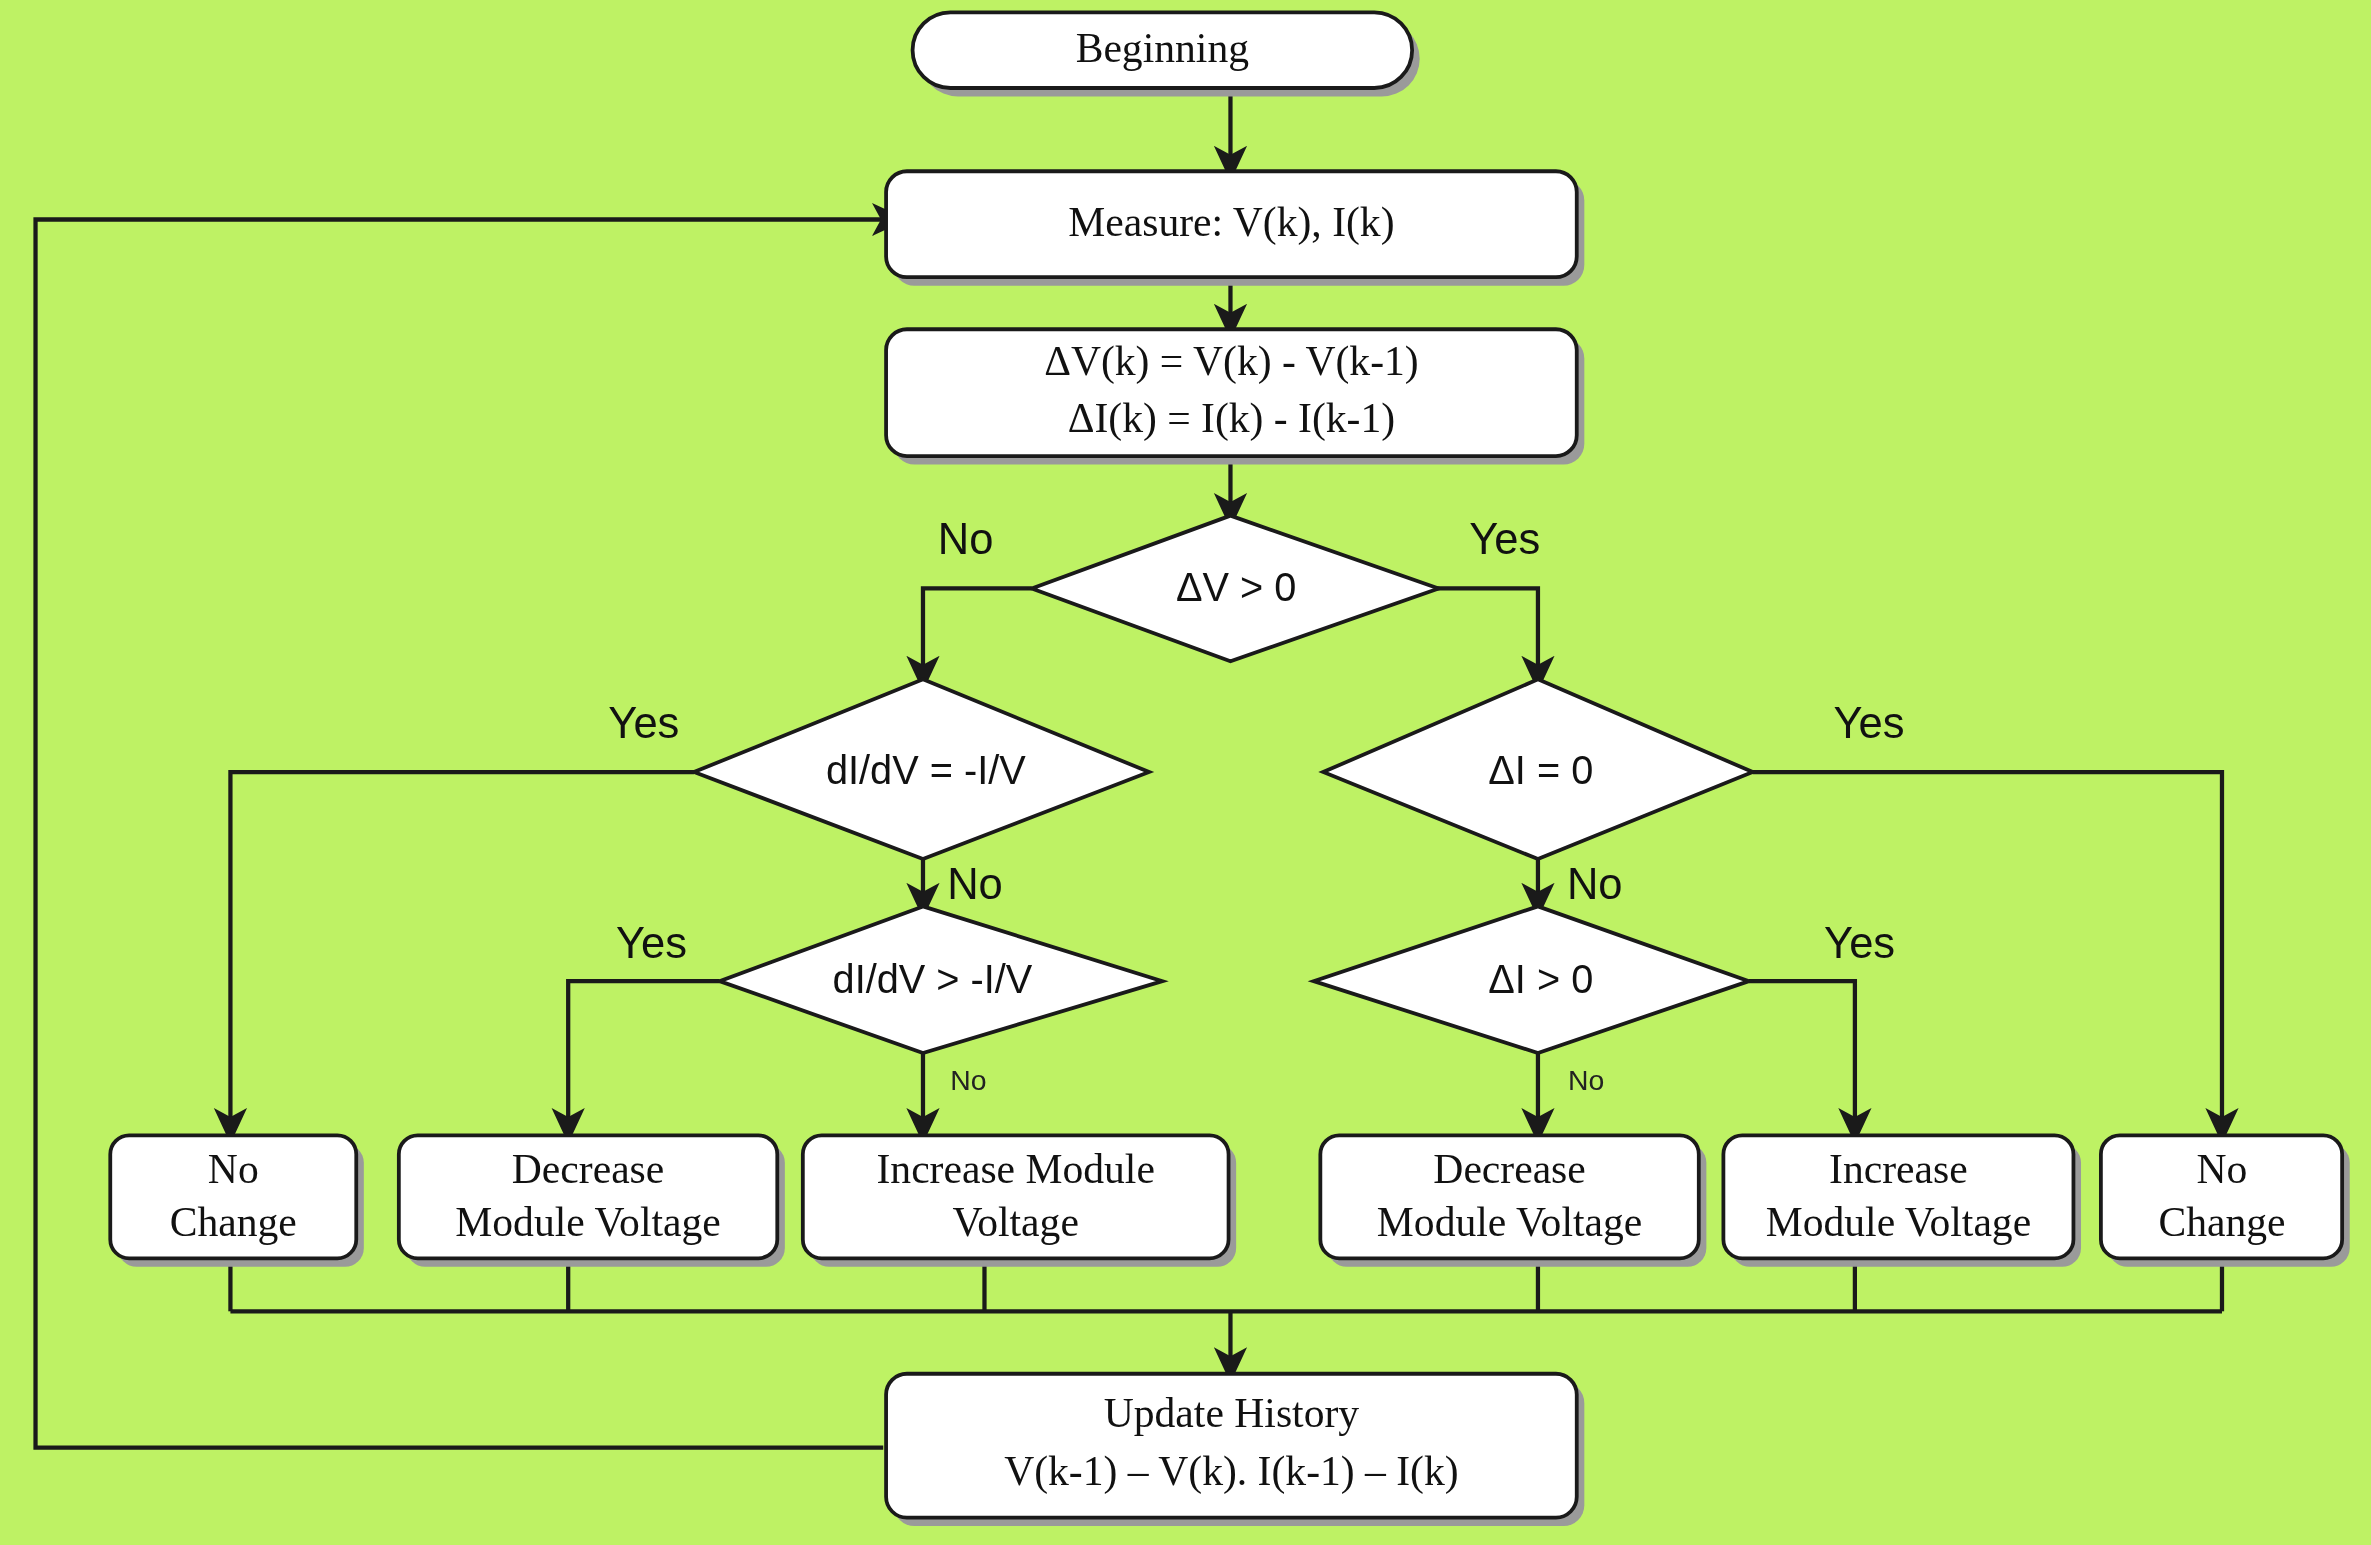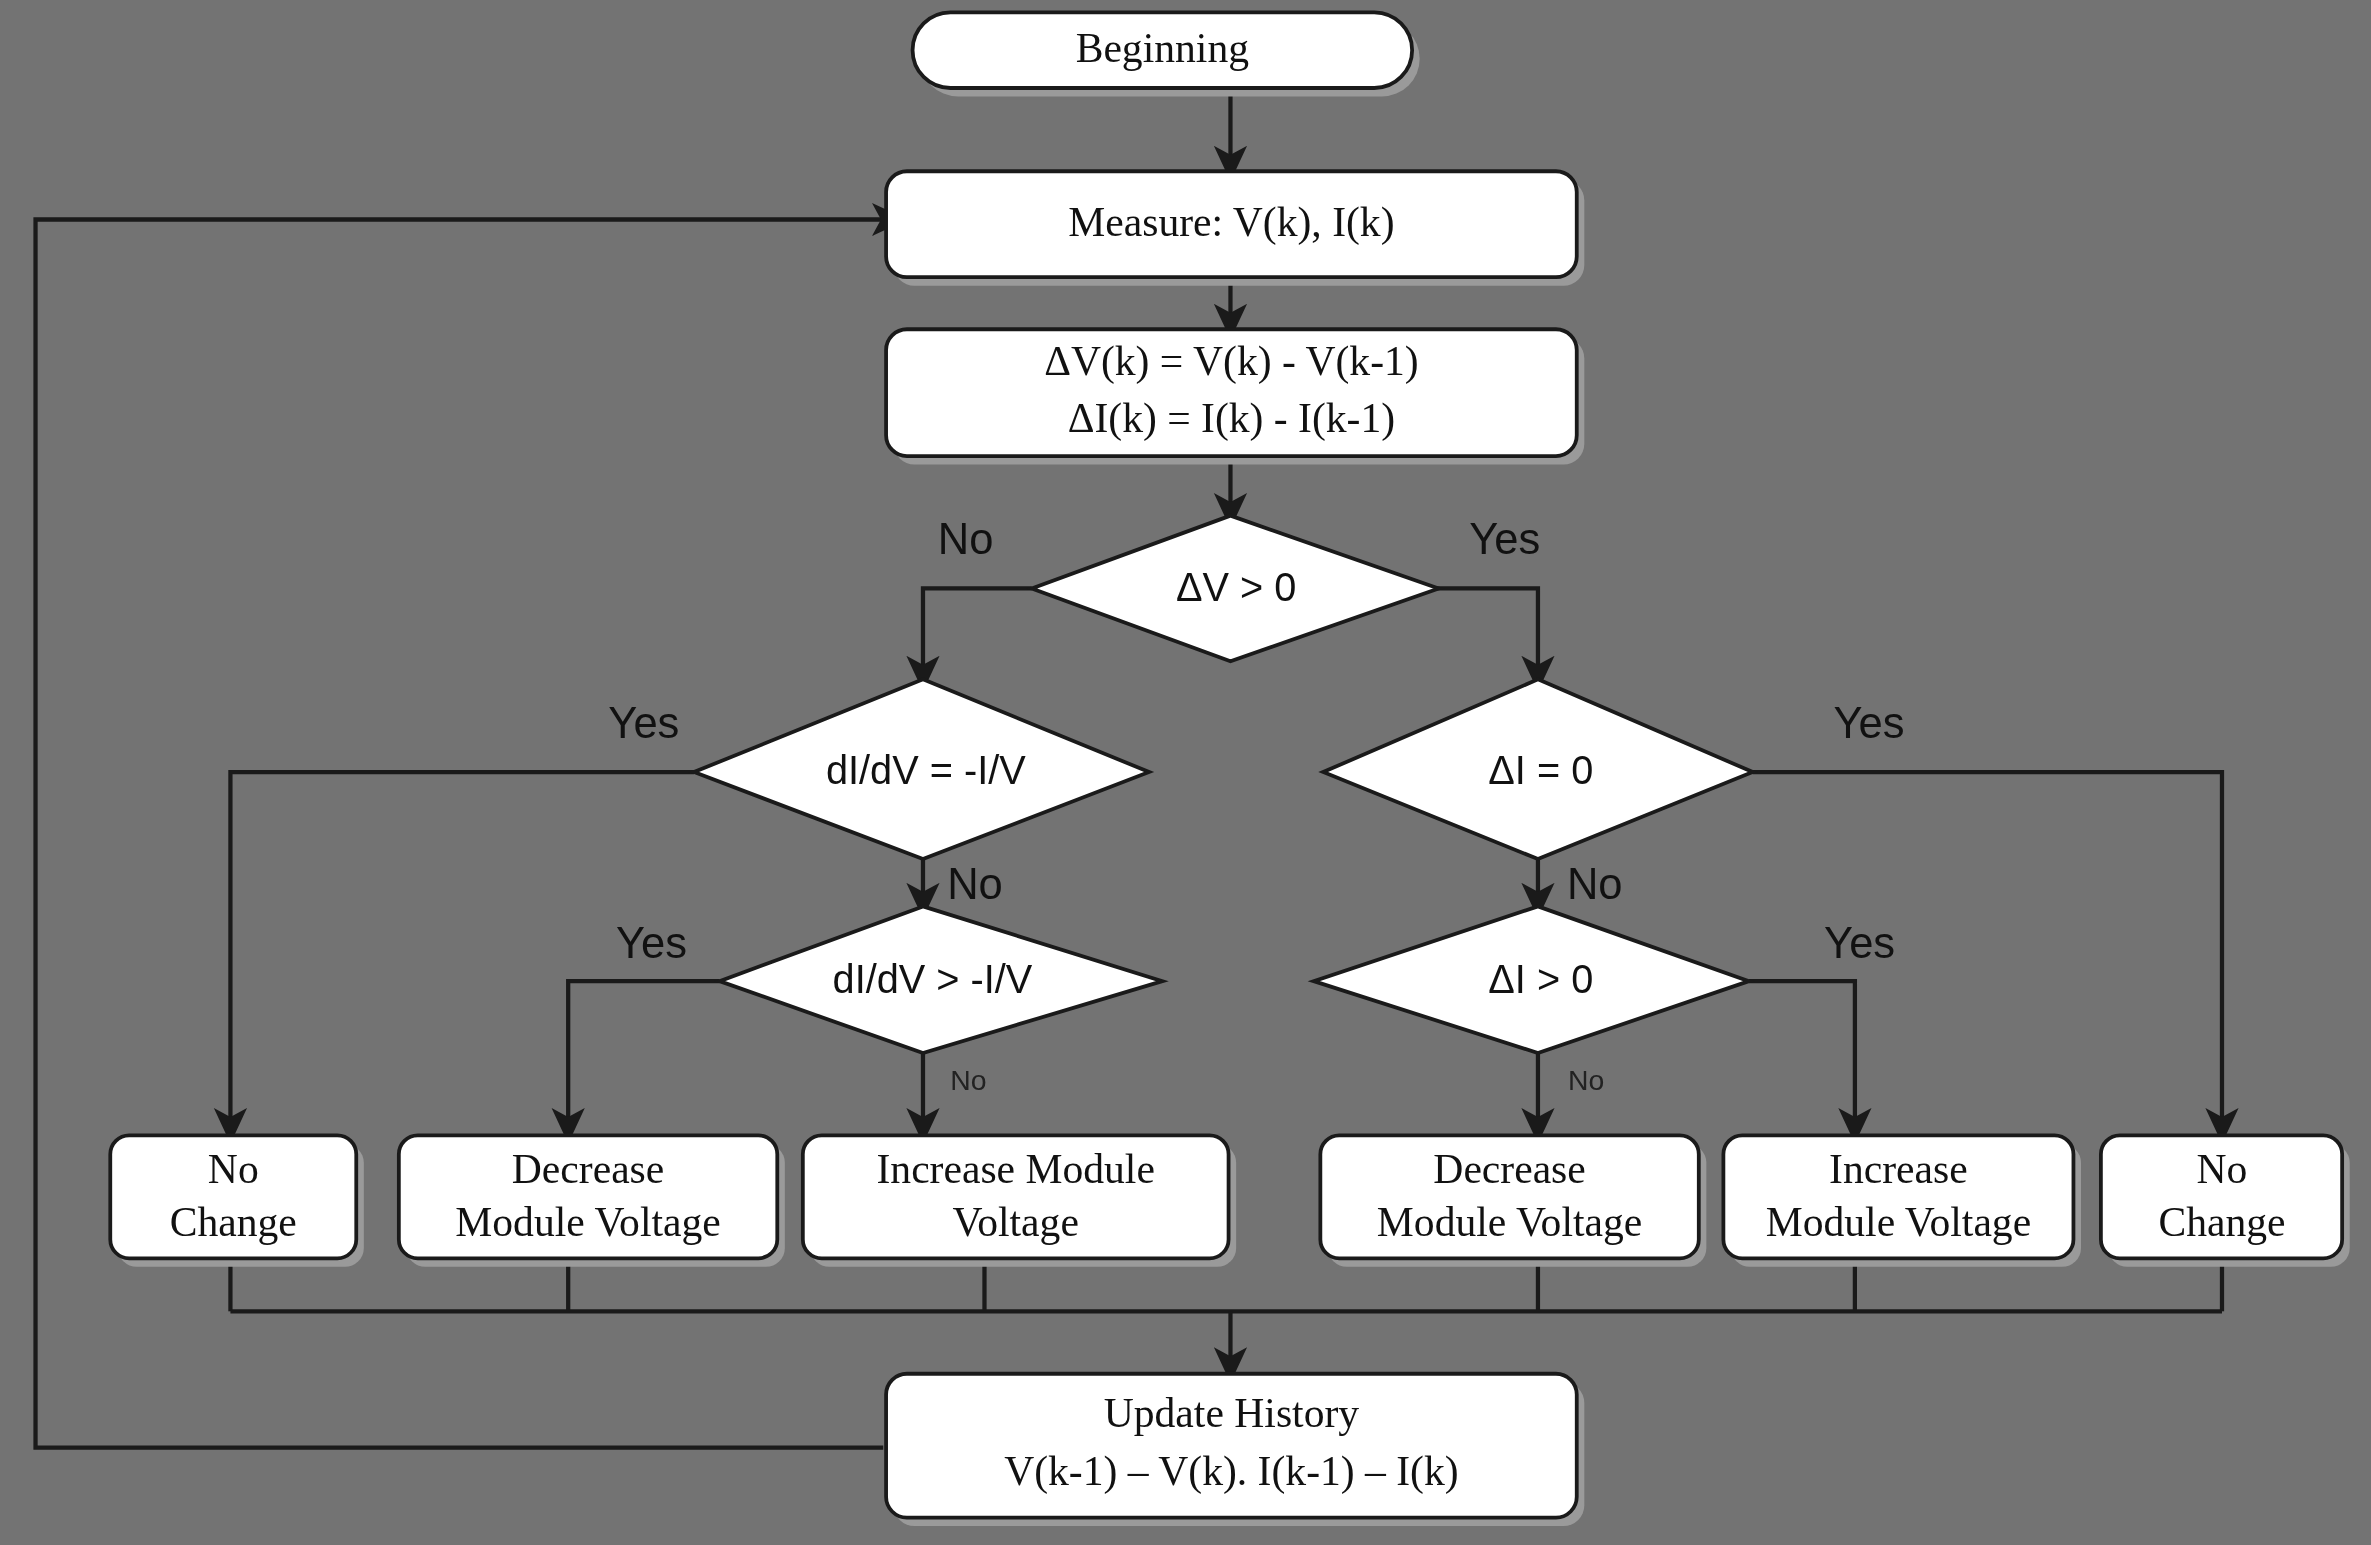--- a/index.html
+++ b/index.html
@@ -4,21 +4,21 @@
 <style>
   html, body {
     margin: 0;
     padding: 0;
     background: #ffffff;
   }
   #flow-root {
     position: relative;
     width: 2372px;
     height: 1545px;
-    background: #737373;
+    background: #bef264;
     font-family: "Liberation Serif", "DejaVu Serif", serif;
   }
   svg#flow-svg {
     position: absolute;
     inset: 0;
     width: 2372px;
     height: 1545px;
     display: block;
   }
   .node-shape {

